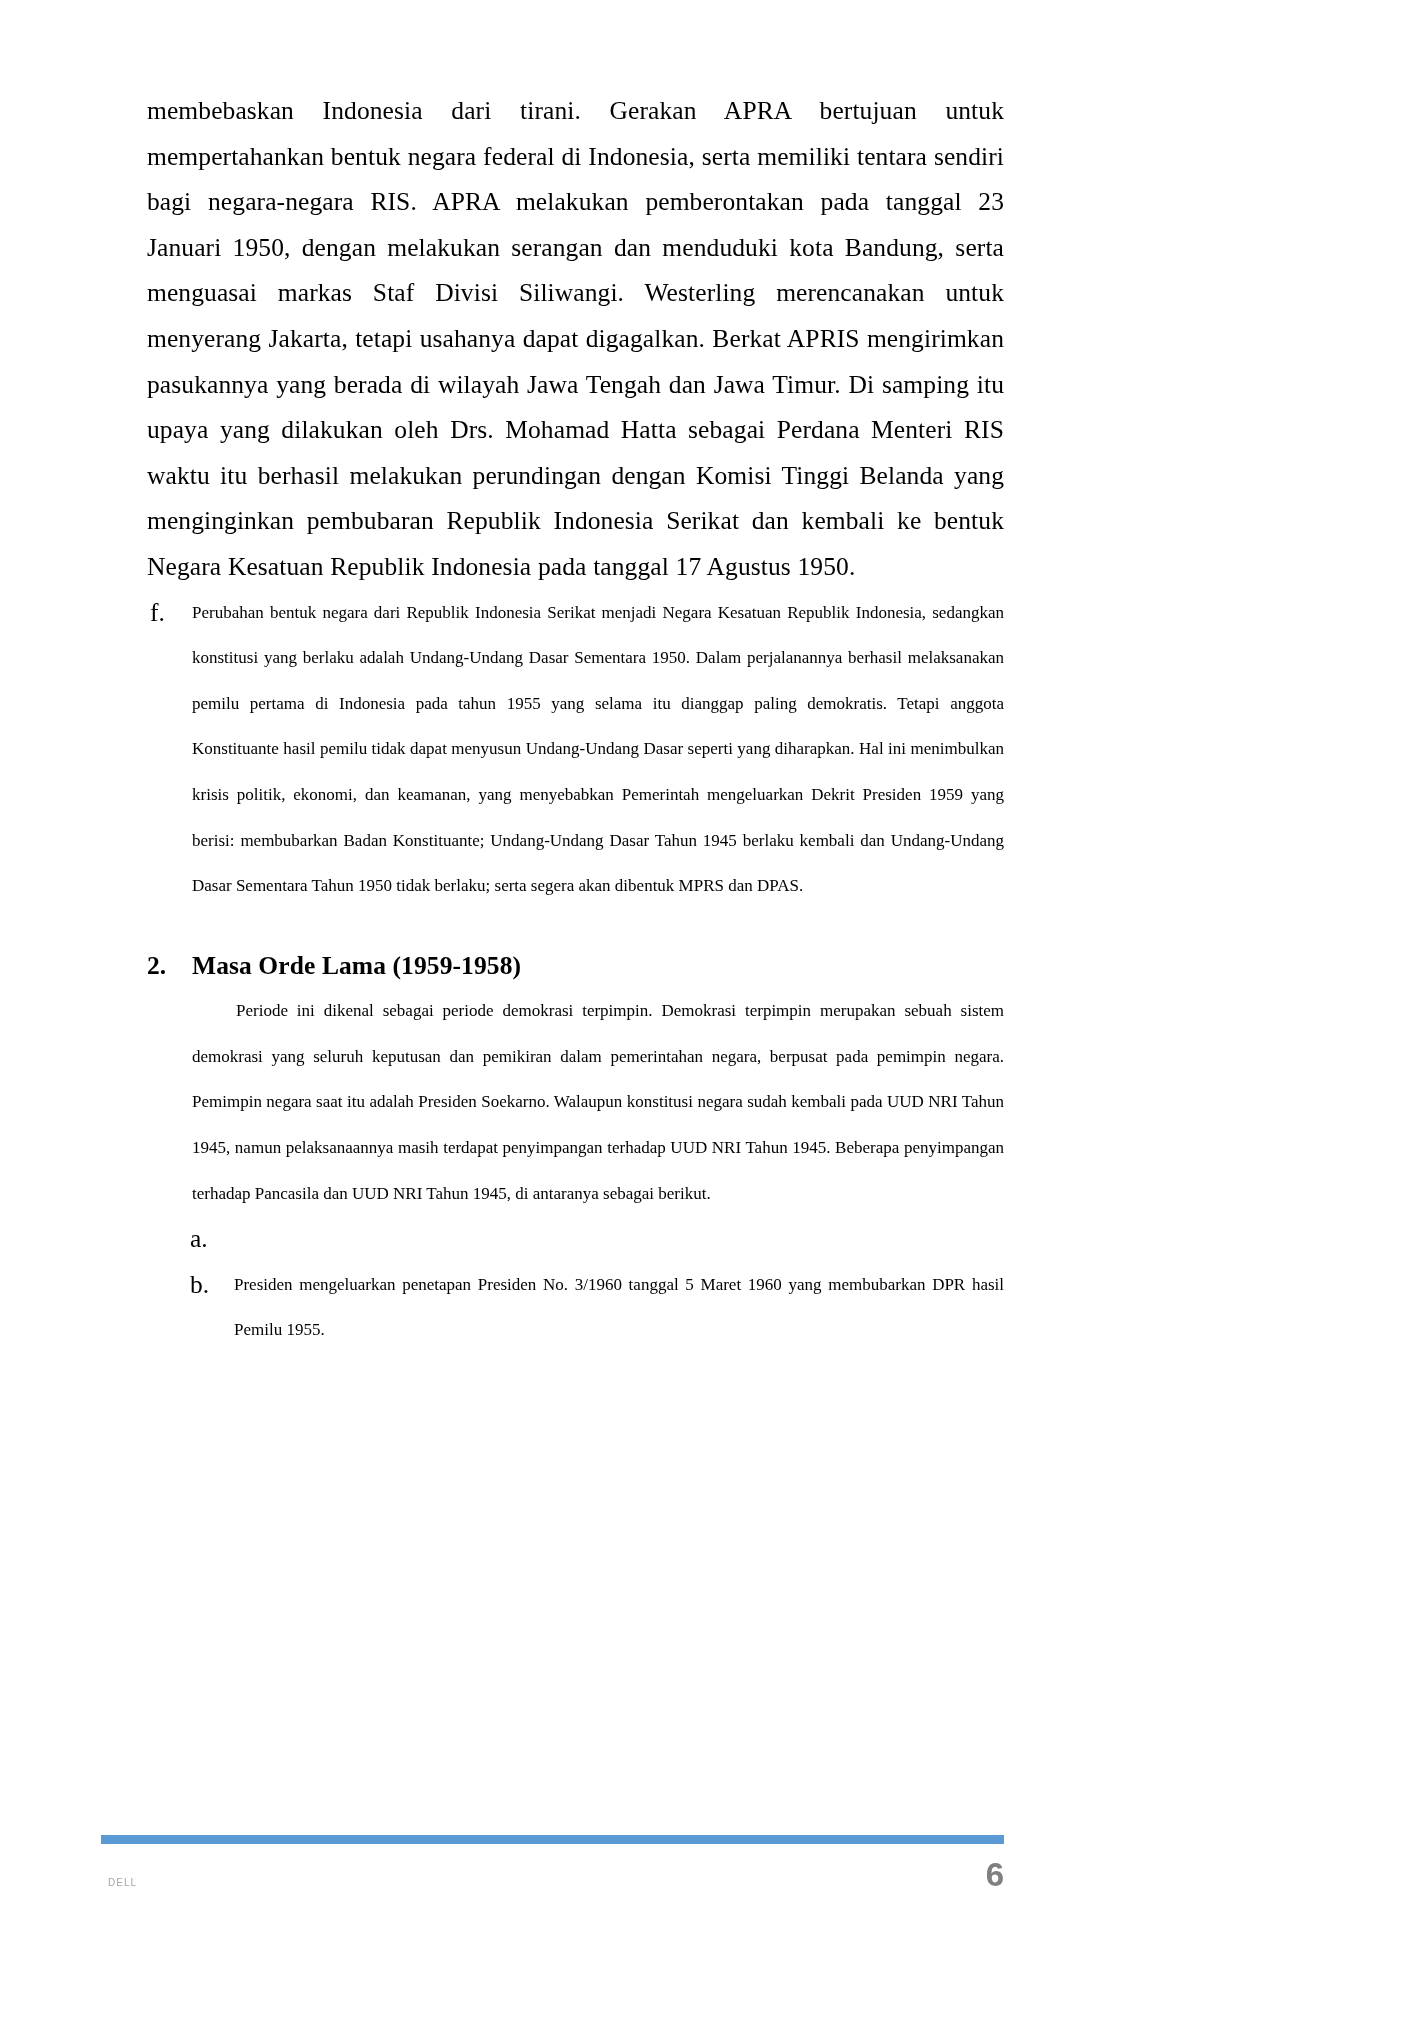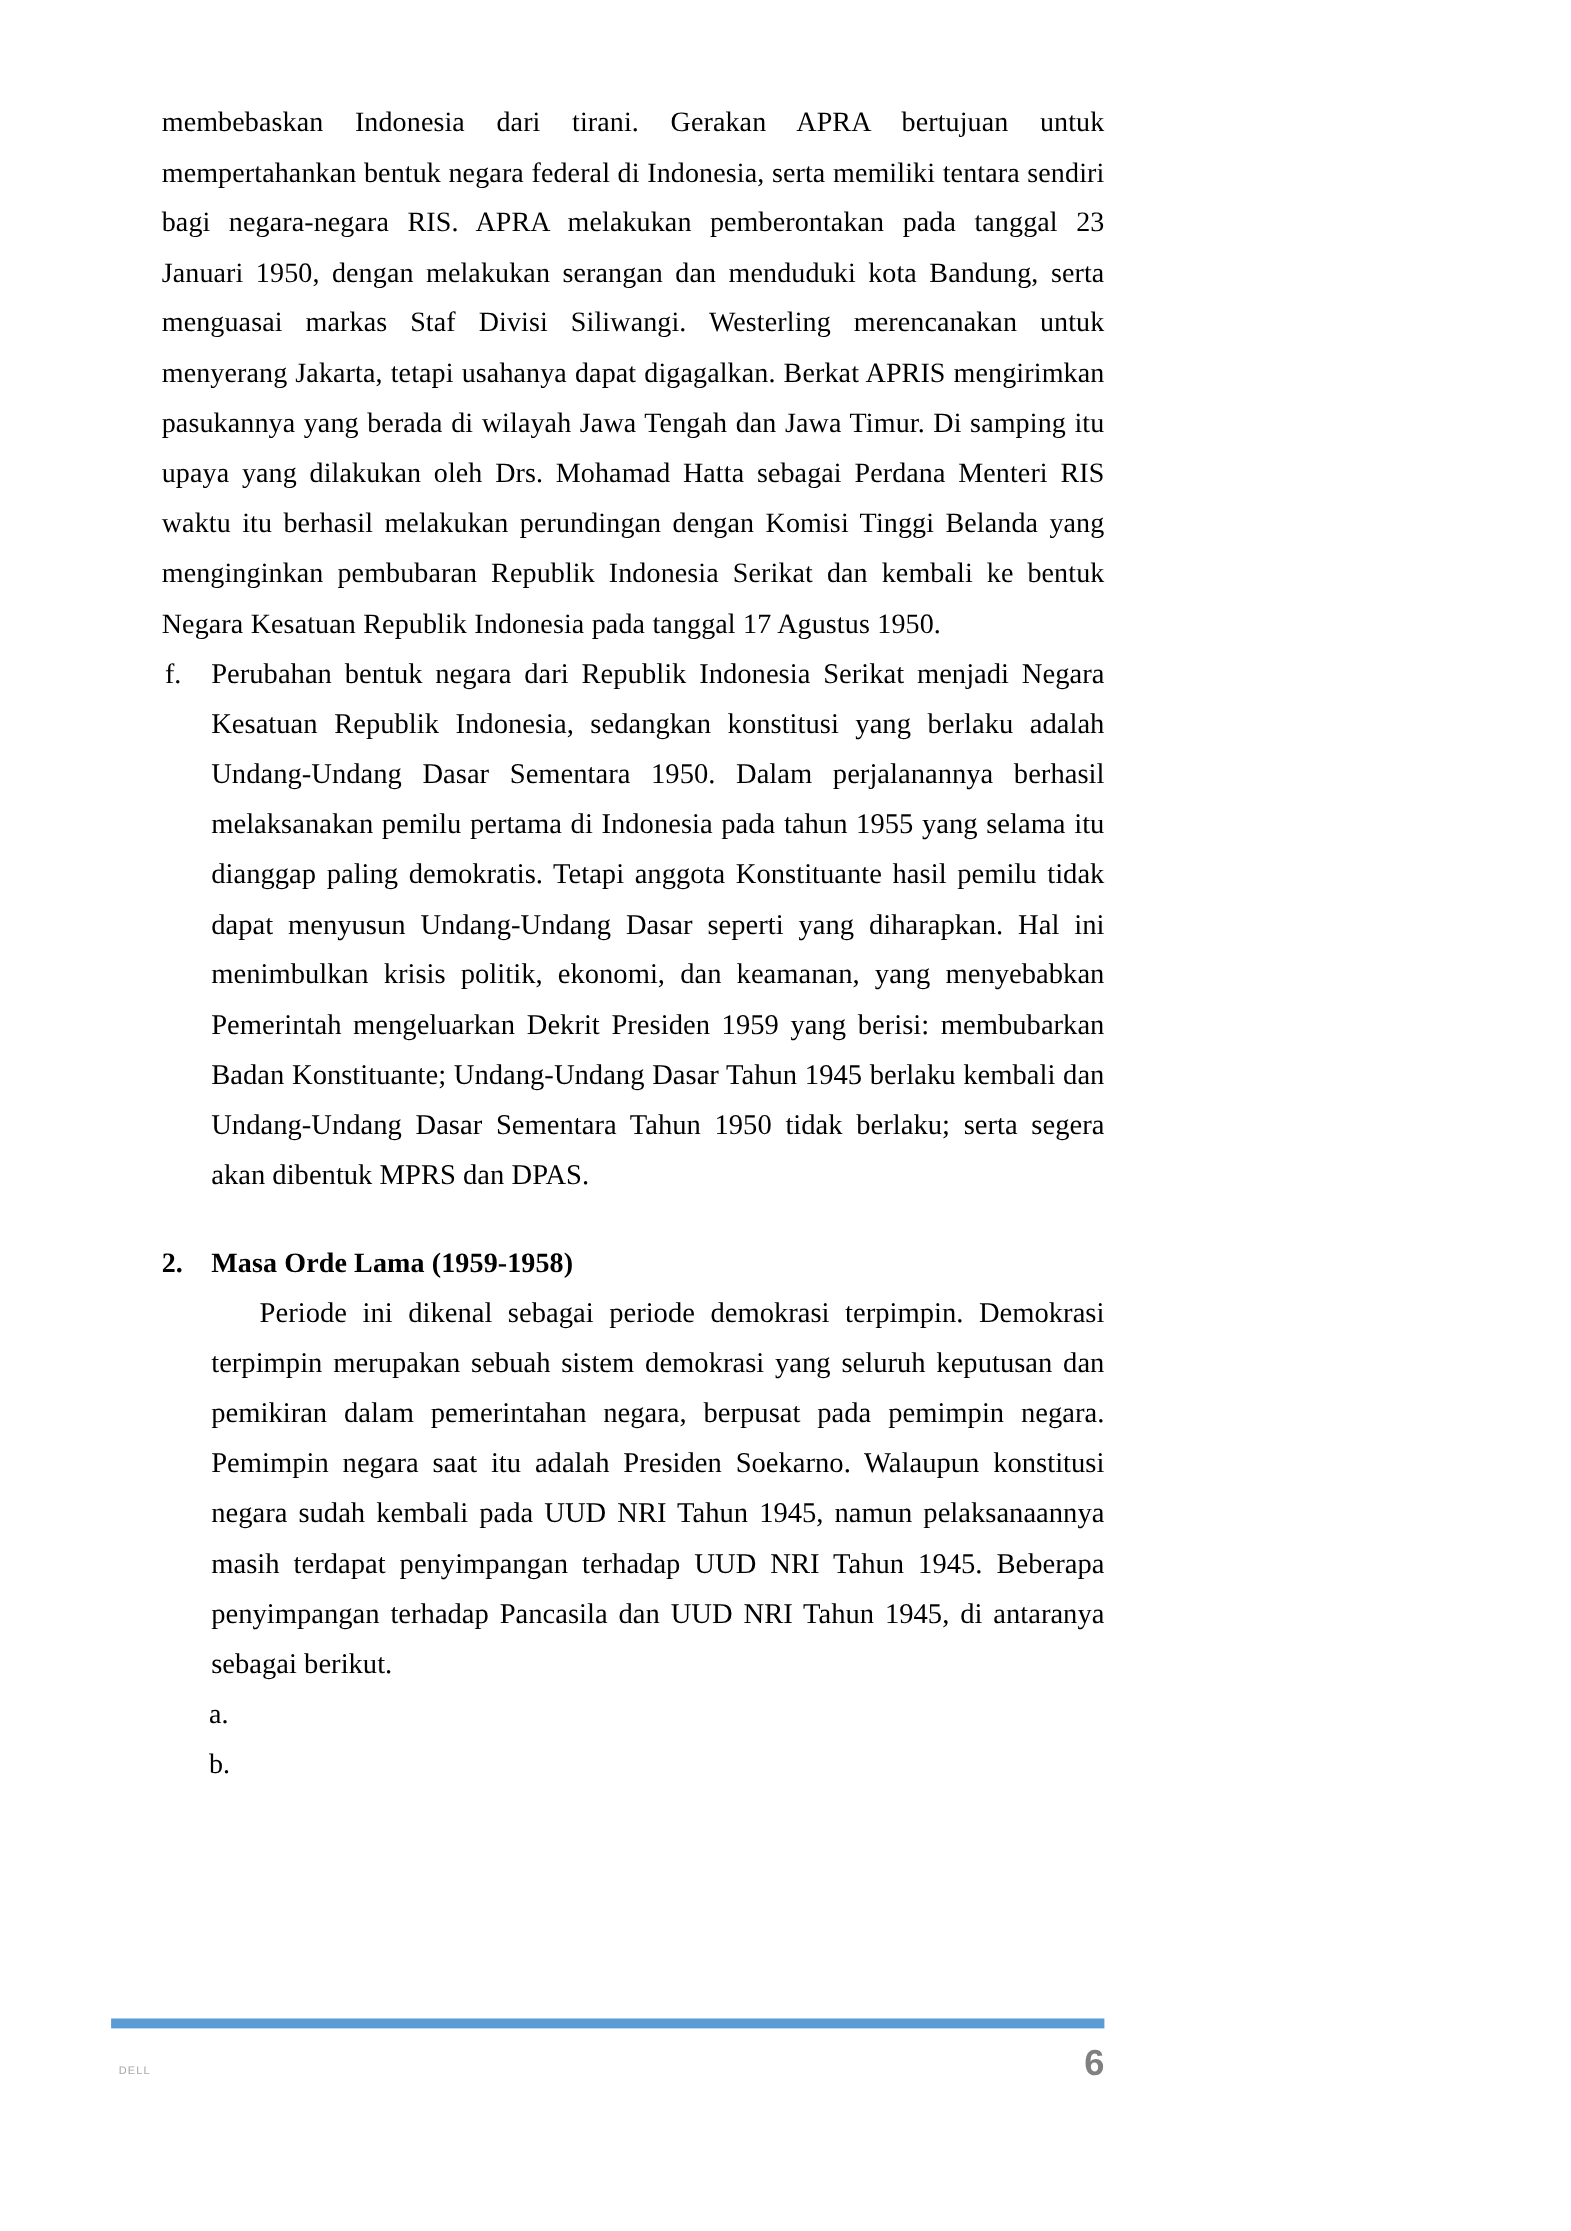--- a/index.html
+++ b/index.html
@@ -60,21 +60,21 @@
   .marker-num {
     width: 45px;
     margin-left: 0px;
   }
   .marker-ab {
     width: 44px;
     margin-left: 43px;
   }
   .body-of-item {
     flex: 1 1 auto;
-    font-size: 26px;
+    font-size: 17px;
     line-height: 45.6px;
     text-align: justify;
     text-justify: inter-word;
   }
   
   .heading-text {
     font-weight: bold;
     font-size: 25.5px;
     line-height: 45.6px;
     letter-spacing: 0.1px;
@@ -138,20 +138,21 @@
       <span class="marker marker-num"></span>
       <span class="body-of-item indent-first">Periode ini dikenal sebagai periode demokrasi terpimpin. Demokrasi terpimpin merupakan sebuah sistem demokrasi yang seluruh keputusan dan pemikiran dalam pemerintahan negara, berpusat pada pemimpin negara. Pemimpin negara saat itu adalah Presiden Soekarno. Walaupun konstitusi negara sudah kembali pada UUD NRI Tahun 1945, namun pelaksanaannya masih terdapat penyimpangan terhadap UUD NRI Tahun 1945. Beberapa penyimpangan terhadap Pancasila dan UUD NRI Tahun 1945, di antaranya sebagai berikut.</span>
     </div>
 
     <div class="list-row">
       <span class="marker marker-ab">a.</span>
     </div>
 
     <div class="list-row">
       <span class="marker marker-ab">b.</span>
+      <span class="body-of-item">Presiden mengeluarkan penetapan Presiden No. 3/1960 tanggal 5 Maret 1960 yang membubarkan DPR hasil Pemilu 1955.</span>
     </div>
 
   </div>
 
   <div class="footer-rule"></div>
   <div class="footer-left">DELL</div>
   <div class="footer-page">6</div>
 
 </div>
 

